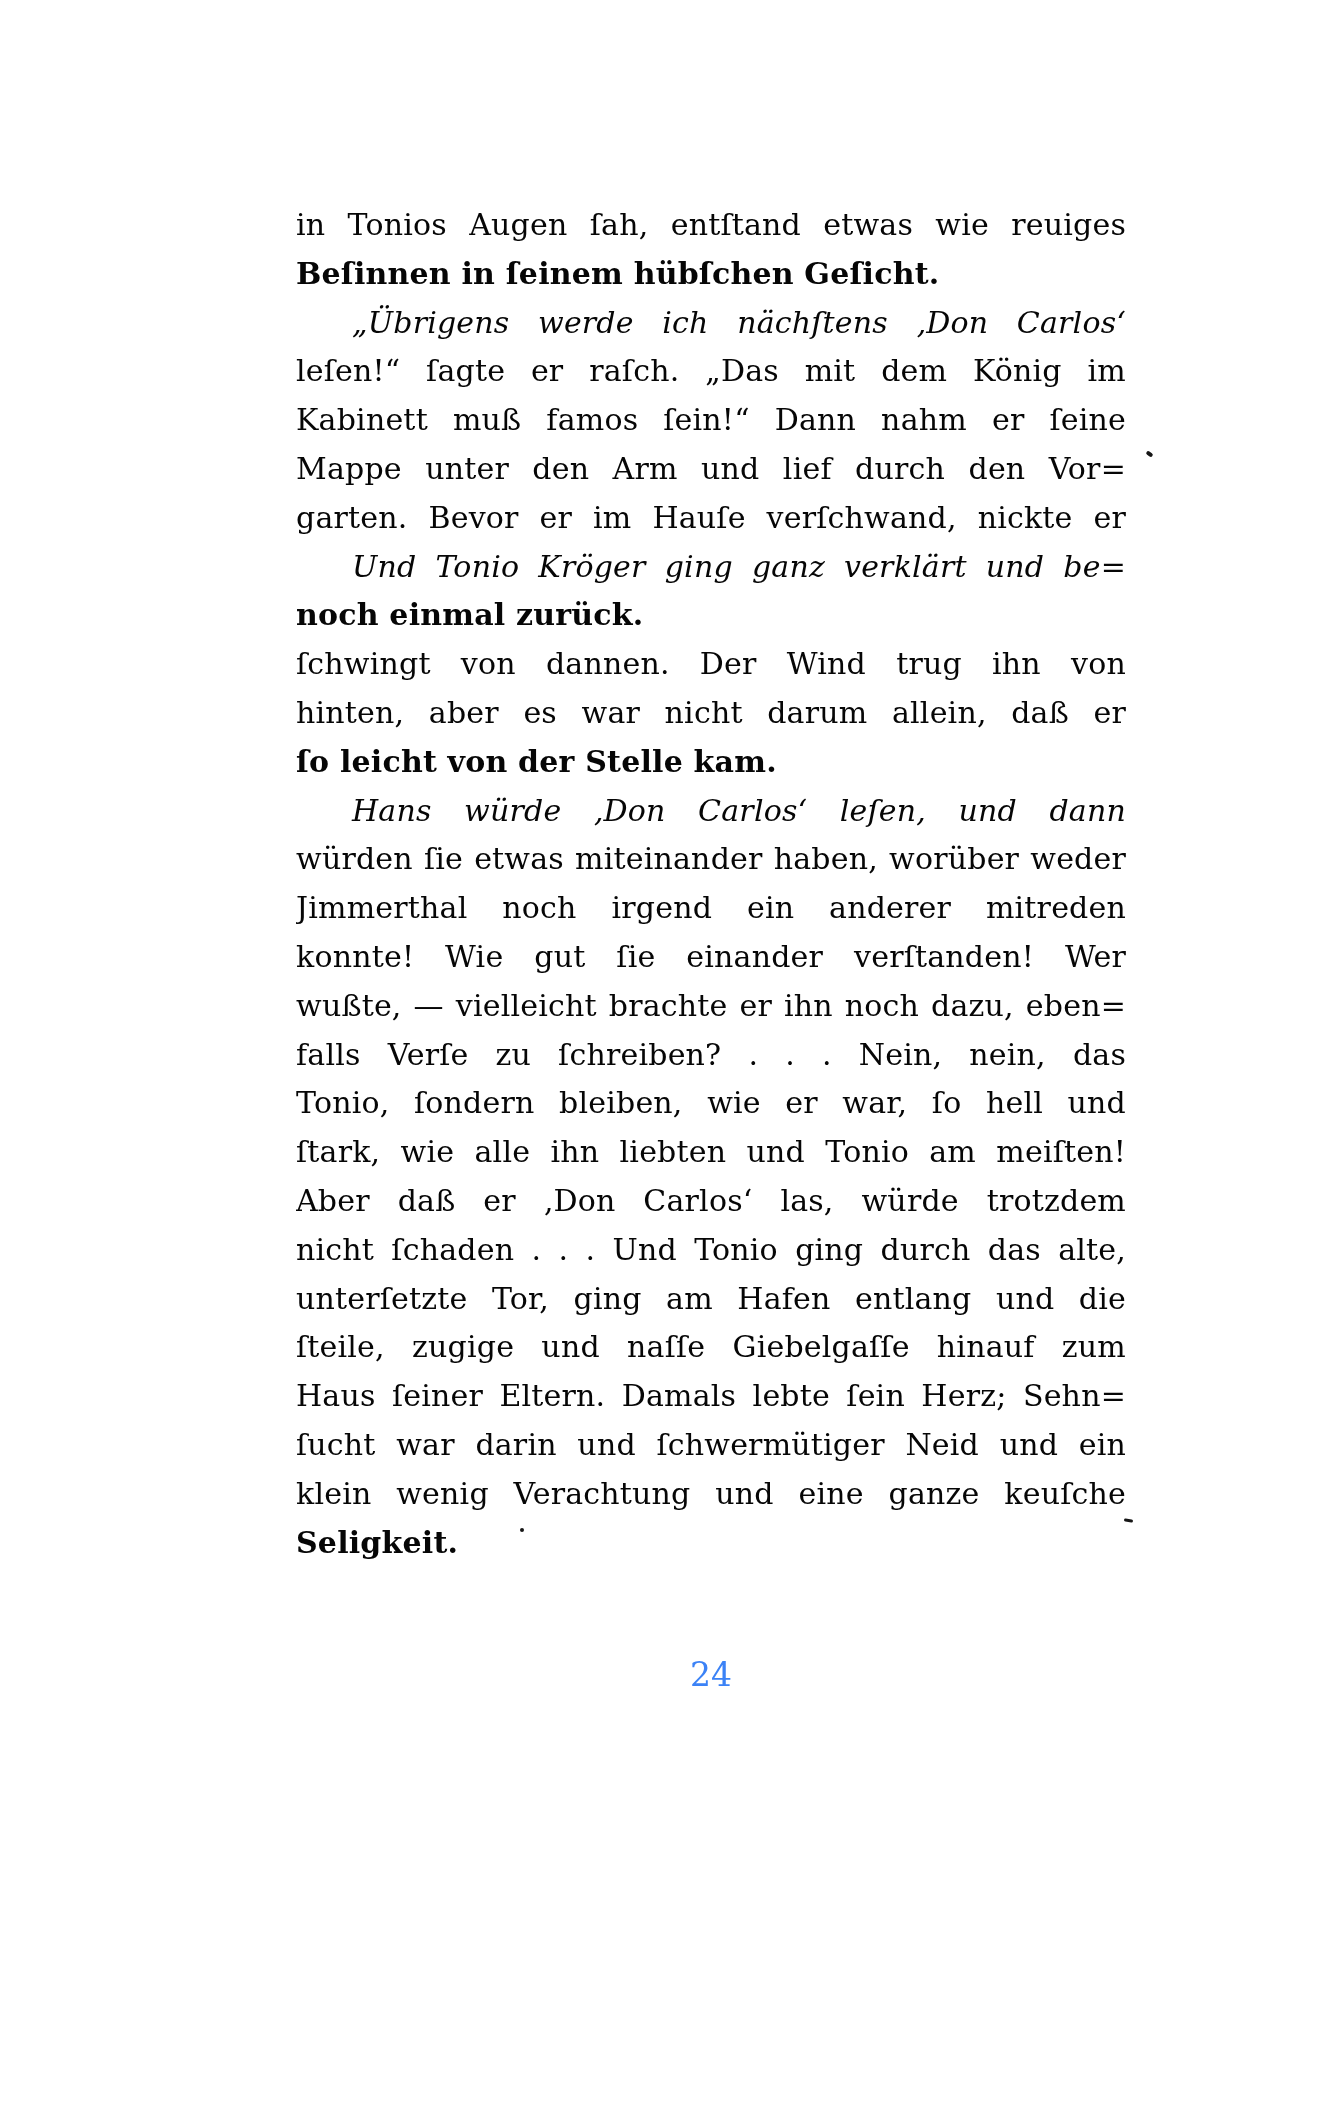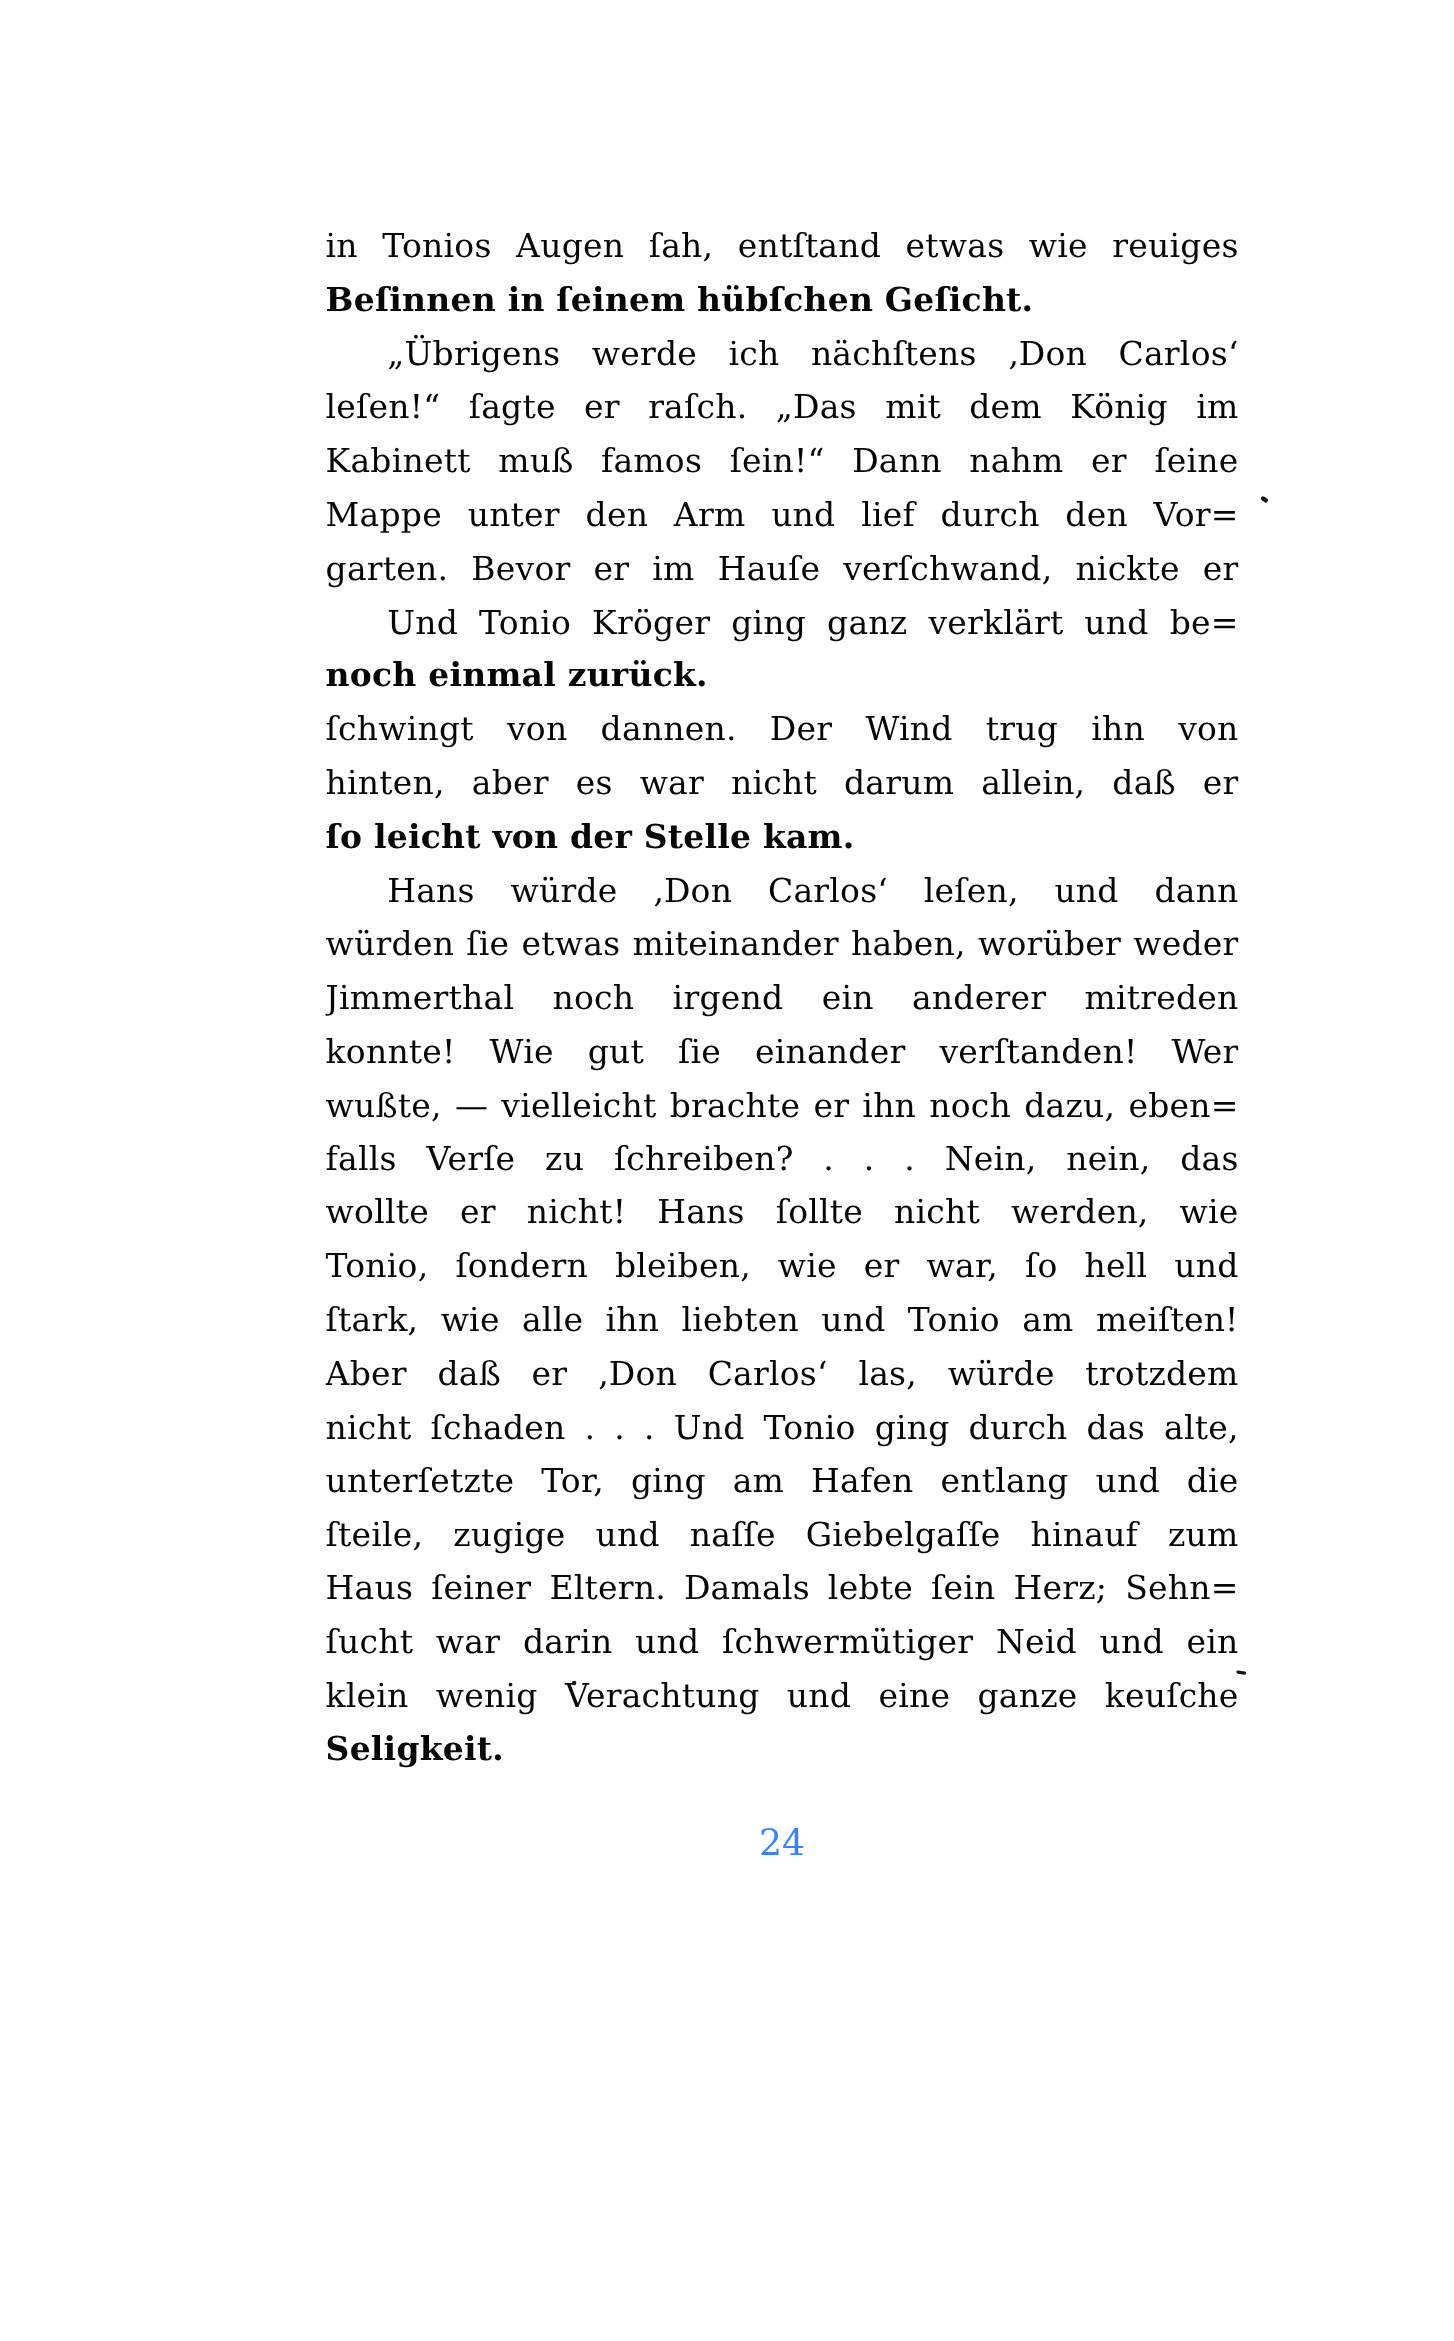--- a/index.html
+++ b/index.html
@@ -31,20 +31,21 @@
     text-align: justify;
     text-align-last: justify;
     white-space: normal;
   }
   .text-line.par-end {
     text-align-last: left;
     font-weight: bold;
   }
   .text-line.indent {
     text-indent: 56px;
+    font-style: italic;
   }
   .page-number {
     position: absolute;
     left: 296px;
     top: 1652px;
     width: 830px;
     text-align: center;
     font-size: 33px;
     line-height: 46px;
     color: #3b82f6;
@@ -73,21 +74,20 @@
       <div class="text-line par-end">noch einmal zurück.</div>
       <div class="text-line">ſchwingt von dannen. Der Wind trug ihn von</div>
       <div class="text-line">hinten, aber es war nicht darum allein, daß er</div>
       <div class="text-line par-end">ſo leicht von der Stelle kam.</div>
       <div class="text-line indent">Hans würde ‚Don Carlos‘ leſen, und dann</div>
       <div class="text-line">würden ſie etwas miteinander haben, worüber weder</div>
       <div class="text-line">Jimmerthal noch irgend ein anderer mitreden</div>
       <div class="text-line">konnte! Wie gut ſie einander verſtanden! Wer</div>
       <div class="text-line">wußte, — vielleicht brachte er ihn noch dazu, eben=</div>
       <div class="text-line">falls Verſe zu ſchreiben? . . . Nein, nein, das</div>
-      <div class="text-line">wollte er nicht! Hans ſollte nicht werden, wie</div>
       <div class="text-line">Tonio, ſondern bleiben, wie er war, ſo hell und</div>
       <div class="text-line">ſtark, wie alle ihn liebten und Tonio am meiſten!</div>
       <div class="text-line">Aber daß er ‚Don Carlos‘ las, würde trotzdem</div>
       <div class="text-line">nicht ſchaden . . . Und Tonio ging durch das alte,</div>
       <div class="text-line">unterſetzte Tor, ging am Hafen entlang und die</div>
       <div class="text-line">ſteile, zugige und naſſe Giebelgaſſe hinauf zum</div>
       <div class="text-line">Haus ſeiner Eltern. Damals lebte ſein Herz; Sehn=</div>
       <div class="text-line">ſucht war darin und ſchwermütiger Neid und ein</div>
       <div class="text-line">klein wenig Verachtung und eine ganze keuſche</div>
       <div class="text-line par-end">Seligkeit.</div>

